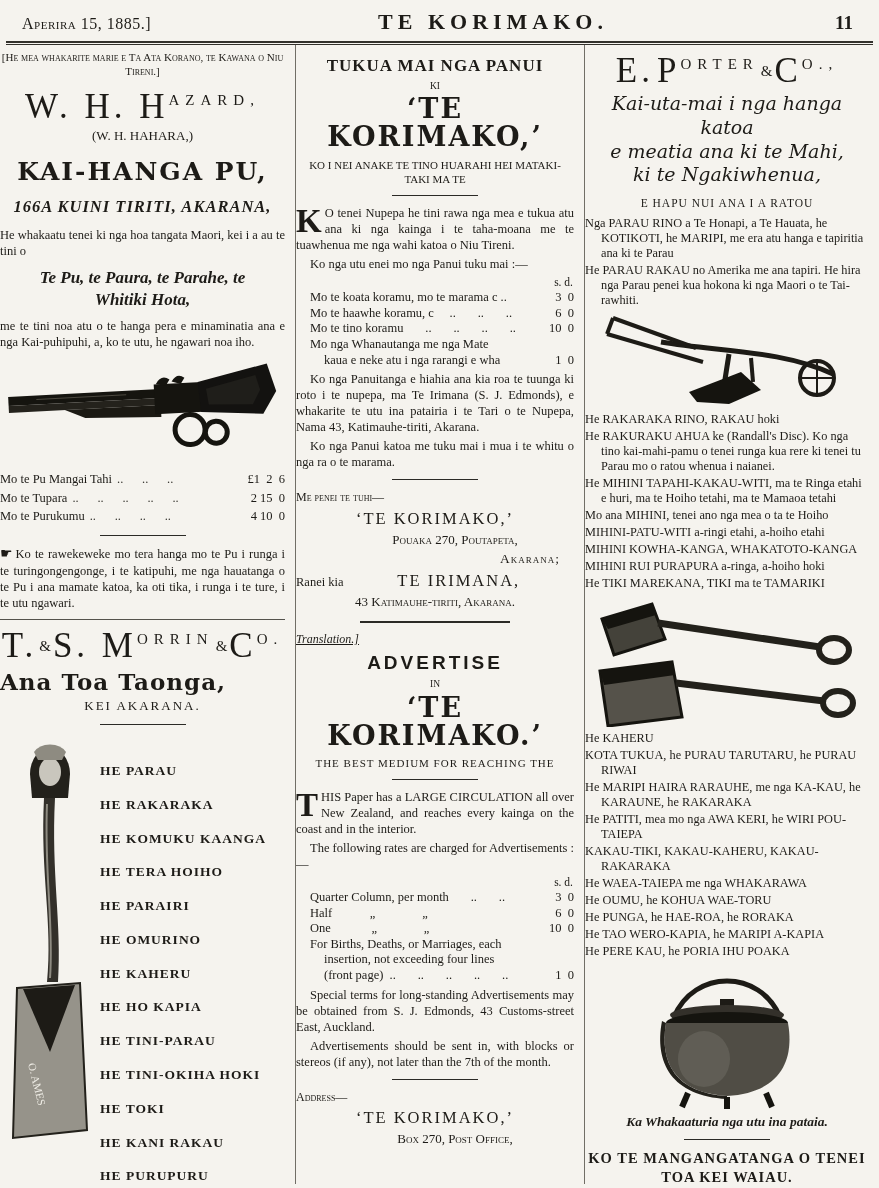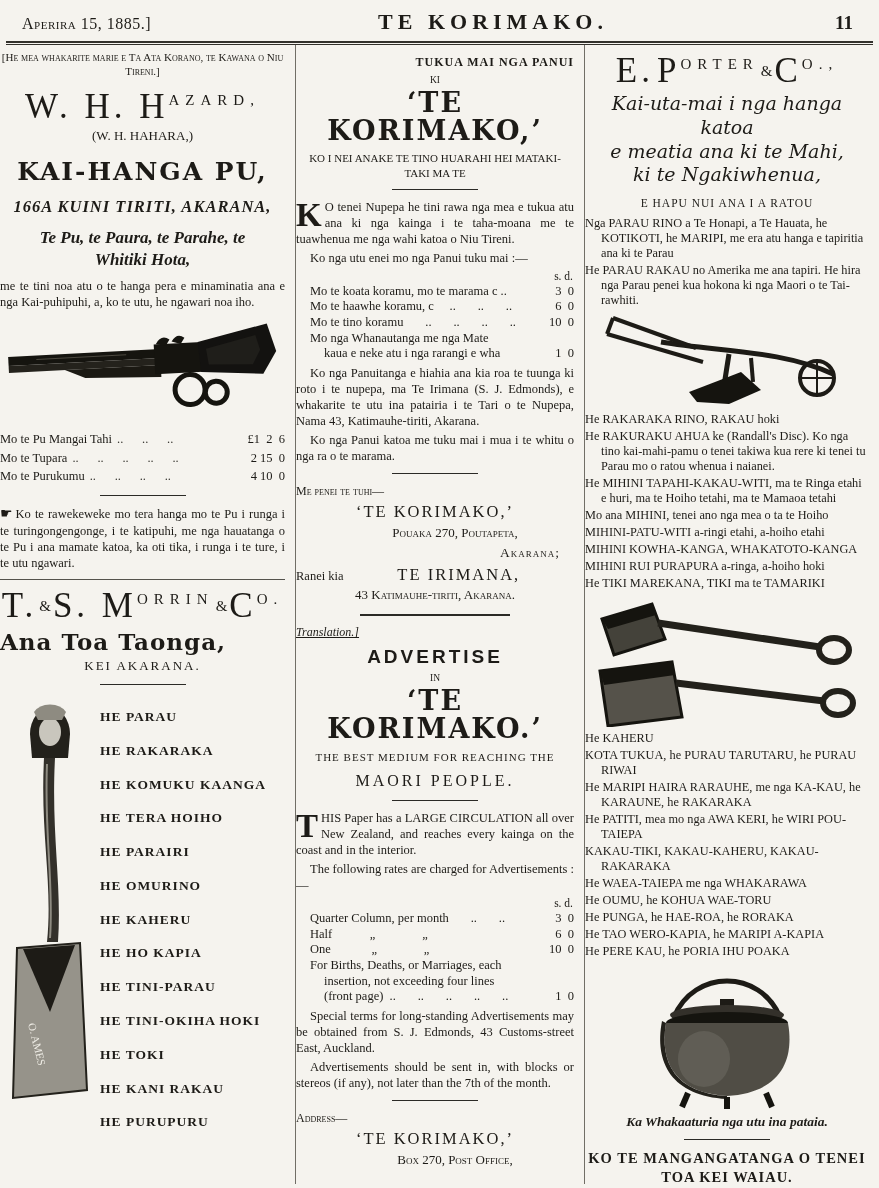--- a/index.html
+++ b/index.html
@@ -47,24 +47,24 @@
   .body-p { text-align:justify; margin:3px 0; }
   .price-row { display:flex; font-size:12.5px; line-height:1.5; }
   .pr-dots { flex:1; white-space:pre; overflow:hidden; color:#3a3833; margin:0 5px; }
   .pr-price { white-space:pre; }
   .footnote { text-align:justify; margin-top:6px; }
   .hand { font-size:14px; padding-right:3px; }
   .morrin-shop { font-size:23px; letter-spacing:1px; text-align:left; margin:4px 0 2px 0; }
   .kei { font-variant:small-caps; font-size:13px; text-align:center; letter-spacing:2px; }
   .spade-row { display:flex; margin-top:6px; }
   .goods-list { padding-top:14px; }
-  .goods-list .g-item { font-variant:small-caps; font-size:13.5px; font-weight:bold; letter-spacing:1px; margin-bottom:16.5px; }
-
-  
-  .mid-h1 { font-size:12px; font-weight:bold; text-align:right; letter-spacing:1px; margin-top:4px; }
+  .goods-list .g-item { font-variant:small-caps; font-size:13.5px; font-weight:bold; letter-spacing:1px; margin-bottom:16.5px;margin-top:14px; }
+
+  
+  .mid-h1 { font-size:17px; font-weight:bold; text-align:center; letter-spacing:1px; margin-top:4px; }
   .mid-ki { font-size:9.5px; text-align:center; font-variant:small-caps; margin:3px 0; }
   .korimako-big { font-size:27px; font-weight:bold; letter-spacing:2px; text-align:center; line-height:1.05; margin:2px 0 6px 0; font-family:"DejaVu Serif", serif; }
   .mid-sub { font-variant:small-caps; font-size:11px; text-align:center; line-height:1.3; margin:0 4px; }
   .iwi { font-size:17px; letter-spacing:3px; text-align:center; margin-top:6px; font-variant:small-caps; }
   .dropcap { float:left; font-size:33px; line-height:.8; padding:3px 3px 0 0; font-weight:bold; }
   .rate-row { display:flex; line-height:1.25; }
   .rate-label { white-space:pre-wrap; flex:1; }
   .rate-price { white-space:pre; text-align:right; }
   .sd-row { text-align:right; font-size:11.5px; padding-right:1px; }
   .ind1 { padding-left:14px; }
@@ -101,20 +101,21 @@
 
     <div class="col col-left">
       <div class="bracket-note">[He mea whakarite marie e Ta Ata Korano, te Kawana o Niu Tireni.]</div>
 
       <div class="bigname">
         <span class="bn-big">W. H. H</span><span class="bn-sm">AZARD,</span>
       </div>
       <div class="tc sc" style="font-size:13px;">(W. H. HAHARA,)</div>
       <div class="slab kai-hanga">KAI-HANGA PU,</div>
       <div class="addr-it">166A KUINI TIRITI, AKARANA,</div>
+      <p class="body-p">He whakaatu tenei ki nga hoa tangata Maori, kei i a au te tini o</p>
       <div class="products">Te Pu, te Paura, te Parahe, te Whitiki Hota,</div>
       <p class="body-p">me te tini noa atu o te hanga pera e minaminatia ana e nga Kai-puhipuhi, a, ko te utu, he ngawari noa iho.</p>
 
       <svg class="fig" width="272" height="112" viewBox="0 0 272 112">
         <g transform="rotate(-3 136 56)">
           <rect x="2" y="36" width="152" height="9" fill="#15140f"></rect>
           <rect x="2" y="45" width="152" height="7" fill="#24221c"></rect>
           <polygon points="58,52 154,52 154,64 78,61" fill="#1b1913"></polygon>
           <rect x="148" y="31" width="48" height="30" fill="#15140f"></rect>
           <path d="M150,31 q6,-10 14,-4 l-4,6 z" fill="#15140f"></path>
@@ -237,21 +238,20 @@
         <div class="tc sc" style="font-size:13px;">43 Katimauhe-tiriti, Akarana.</div>
       </div>
 
       <div class="divider long"></div>
 
       <div class="translation">Translation.]</div>
       <div class="advertise">ADVERTISE</div>
       <div class="mid-ki">IN</div>
       <div class="korimako-big">‘TE KORIMAKO.’</div>
       <div class="medium">THE BEST MEDIUM FOR REACHING THE</div>
-      <div class="people">MAORI PEOPLE.</div>
       <div class="divider"></div>
 
       <p class="body-p"><span class="dropcap">T</span><span>HIS Paper has a LARGE CIRCULATION all over New Zealand, and reaches every kainga on the coast and in the interior.</span></p>
       <p class="body-p" style="text-indent:14px;">The following rates are charged for Advertisements :—</p>
       <div class="sd-row">s. d.</div>
       <div class="ind1">
         <div class="rate-row">
             <span class="rate-label">Quarter Column, per month       ..       ..</span>
             <span class="rate-price">3  0</span>
           </div>
@@ -310,21 +310,21 @@
         <line x1="95" y1="36" x2="12" y2="6" stroke="#1d1b16" stroke-width="4"></line>
         <line x1="102" y1="50" x2="6" y2="22" stroke="#1d1b16" stroke-width="4"></line>
         <line x1="12" y1="6" x2="6" y2="22" stroke="#1d1b16" stroke-width="4"></line>
         <line x1="128" y1="42" x2="122" y2="80" stroke="#1d1b16" stroke-width="5"></line>
         <polygon points="88,80 140,60 160,78 128,92 96,90" fill="#15140f"></polygon>
         <line x1="150" y1="46" x2="152" y2="70" stroke="#1d1b16" stroke-width="4"></line>
       </svg>
 
       <div>
         <div class="hang">He RAKARAKA RINO, RAKAU hoki</div>
-        <div class="hang">He RAKURAKU AHUA ke (Randall's Disc).  Ko nga tino kai-mahi-pamu o tenei takiwa kua rere ki tenei tu Parau mo o ratou whenua i naianei.</div>
+        <div class="hang">He RAKURAKU AHUA ke (Randall's Disc).  Ko nga tino kai-mahi-pamu o tenei runga kua rere ki tenei tu Parau mo o ratou whenua i naianei.</div>
         <div class="hang">He MIHINI TAPAHI-KAKAU-WITI, ma te Ringa etahi e huri, ma te Hoiho tetahi, ma te Mamaoa tetahi</div>
         <div class="hang">Mo ana MIHINI, tenei ano nga mea o ta te Hoiho</div>
         <div class="hang">MIHINI-PATU-WITI a-ringi etahi, a-hoiho etahi</div>
         <div class="hang">MIHINI KOWHA-KANGA, WHAKATOTO-KANGA</div>
         <div class="hang">MIHINI RUI PURAPURA a-ringa, a-hoiho hoki</div>
         <div class="hang">He TIKI MAREKANA, TIKI ma te TAMARIKI</div>
       </div>
 
       <svg class="fig" width="262" height="132" viewBox="0 0 262 132">
         <polygon points="6,24 56,9 69,44 18,60" fill="#44423a" stroke="#15140f" stroke-width="3"></polygon>

